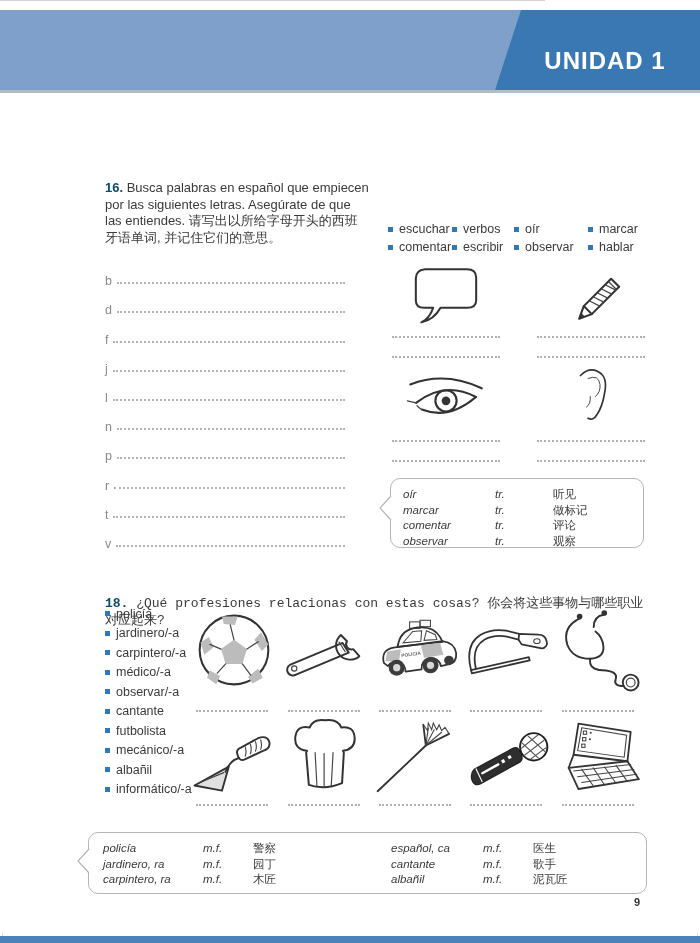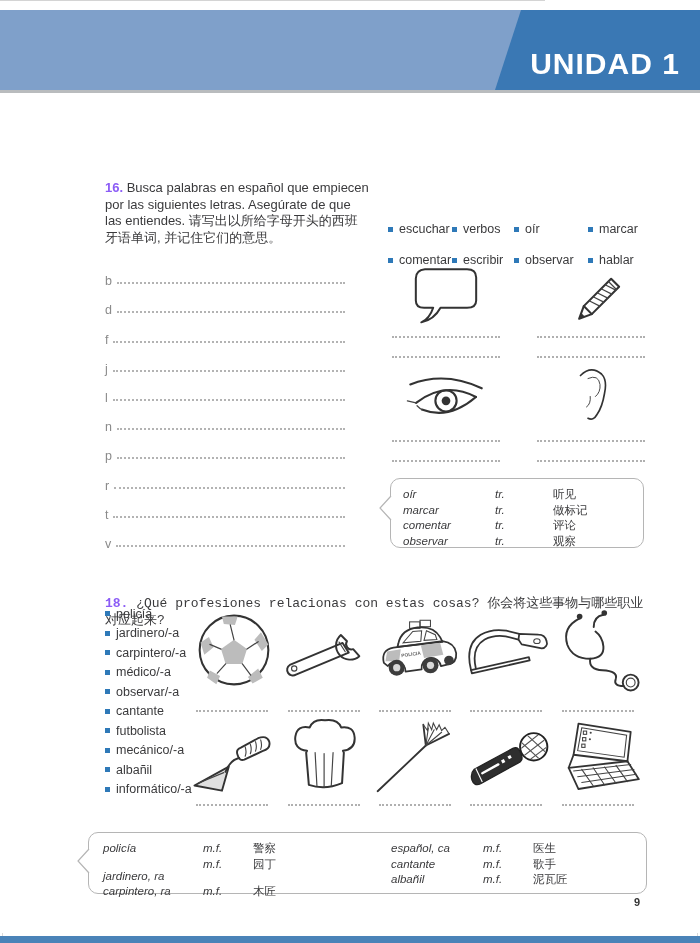--- a/index.html
+++ b/index.html
@@ -7,43 +7,43 @@
         font-family:"Liberation Sans",sans-serif;color:#3a3a3c;}
   .abs{position:absolute;}
 
   
   .band-light{top:10px;left:0;width:700px;height:80px;background:#7fa0ca;}
   .band-dark{top:10px;left:495px;width:205px;height:80px;background:#3a78b4;
              -webkit-clip-path:polygon(26px 0,100% 0,100% 100%,0 100%);
              clip-path:polygon(26px 0,100% 0,100% 100%,0 100%);}
   .band-underline{top:90px;left:0;width:700px;height:3px;background:#b9bcbe;}
   .unit-title{top:47px;left:520px;width:170px;text-align:center;color:#fff;
-              font-size:30px;font-weight:bold;letter-spacing:1px;}
+              font-size:24px;font-weight:bold;letter-spacing:1px;}
   .topline{top:0;left:0;width:545px;height:1px;background:#d4d4d4;}
 
   
   .lexico-band{top:118px;left:105px;width:535px;height:42px;
     background:repeating-linear-gradient(45deg,#e2e9f1 0 3px,#ffffff 3px 8px);
     display:flex;align-items:center;}
   .lexico-text{margin-left:14px;font-size:17px;font-weight:bold;color:#2e79b8;letter-spacing:.5px;}
 
   
   .ex-head{font-size:13px;line-height:16.5px;}
-  .ex-num{color:#8b5cf6;font-weight:bold;}
+  .ex-num{color:#0c4a6e;font-weight:bold;}
   .zh{color:#3a3a3c;}
 
   
   .letters{top:258px;left:105px;width:240px;}
   .letter-row{height:29.2px;display:flex;align-items:flex-end;}
   .letter{color:#8a8a8a;font-size:12.5px;line-height:12px;}
   .dotline{flex:1;border-bottom:2px dotted #b3b3b3;margin:0 0 3px 5px;height:0;}
 
   
   .word-grid{top:222px;left:388px;width:262px;display:grid;
-             grid-template-columns:64px 62px 74px 58px;row-gap:17px;}
+             grid-template-columns:64px 62px 74px 58px;row-gap:4px;}
   .word-item{display:flex;align-items:center;font-size:12.5px;}
   .bullet{width:5px;height:5px;background:#2e79b8;margin-right:6px;flex:none;}
 
   
   .icon17{display:flex;align-items:center;justify-content:center;}
   .ansline{border-bottom:2px dotted #b0b0b0;height:0;}
 
   
   .vocab-box{border:1px solid #b5b5b5;border-radius:10px;background:#fff;}
   .vrow{display:flex;font-size:11.5px;line-height:15.5px;}
@@ -419,21 +419,21 @@
     <svg class="abs" style="left:-12px;top:15px;" width="13" height="26">
       <path d="M12,1 L1,13 L12,25" fill="#ffffff" stroke="#b5b5b5" stroke-width="1.2"></path>
     </svg>
     <div class="abs" style="left:14px;top:8px;width:270px;">
       <div class="vrow">
           <span class="ves" style="width:100px;">policía</span>
           <span class="vabbr" style="width:50px;">m.f.</span>
           <span>警察</span>
         </div>
       <div class="vrow">
-          <span class="ves" style="width:100px;margin-top:12px;">jardinero, ra</span>
+          <span class="ves" style="width:100px;">jardinero, ra</span>
           <span class="vabbr" style="width:50px;">m.f.</span>
           <span>园丁</span>
         </div>
       <div class="vrow">
           <span class="ves" style="width:100px;">carpintero, ra</span>
           <span class="vabbr" style="width:50px;">m.f.</span>
           <span>木匠</span>
         </div>
     </div>
     <div class="abs" style="left:302px;top:8px;width:245px;">

